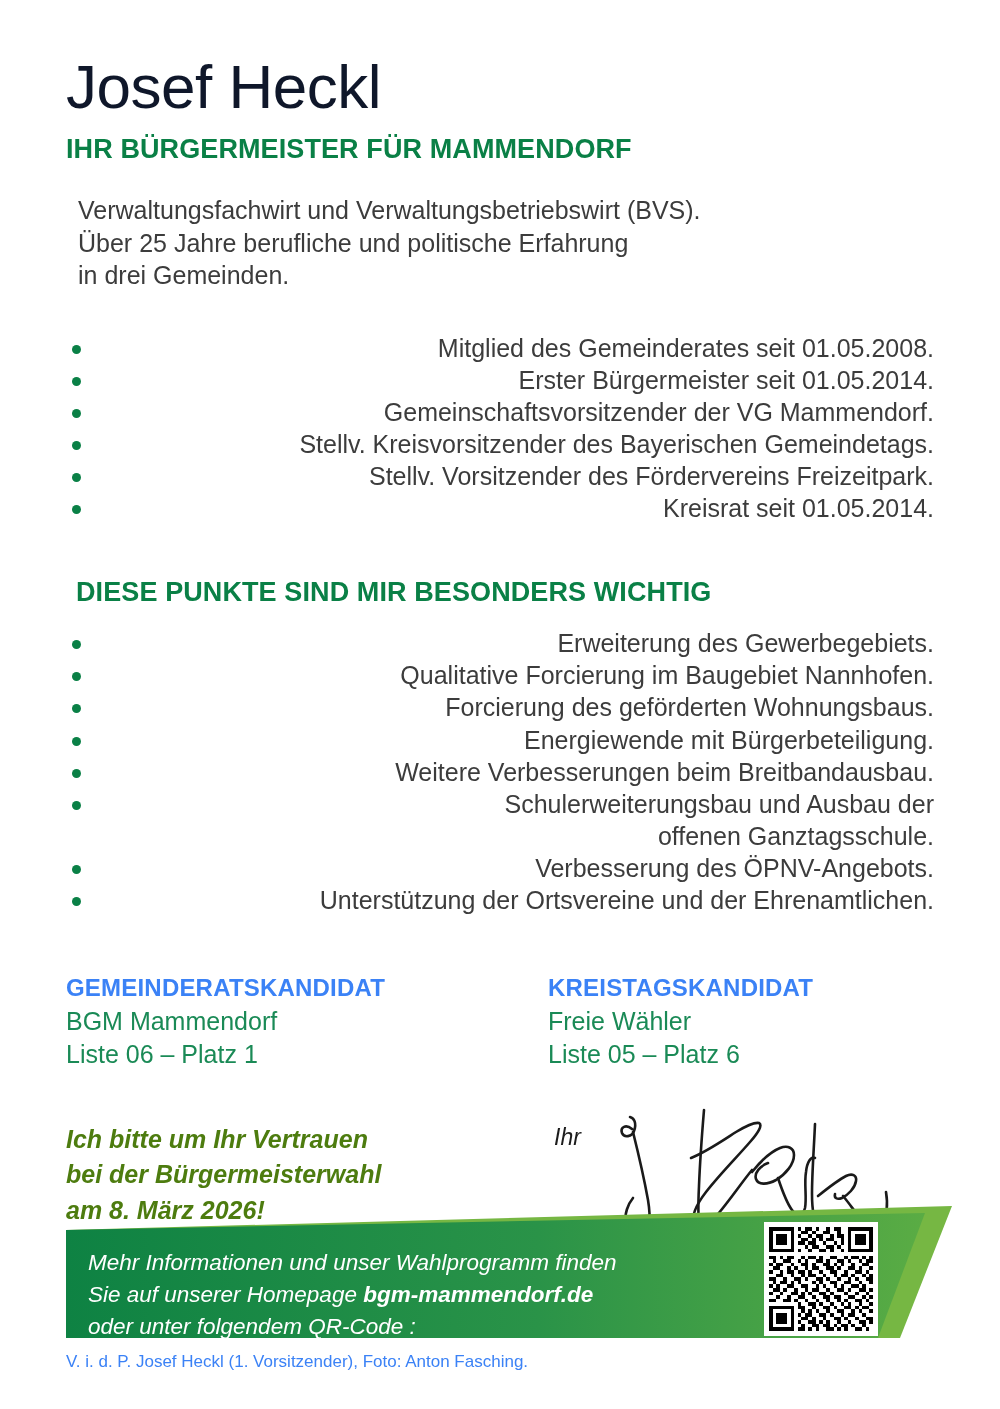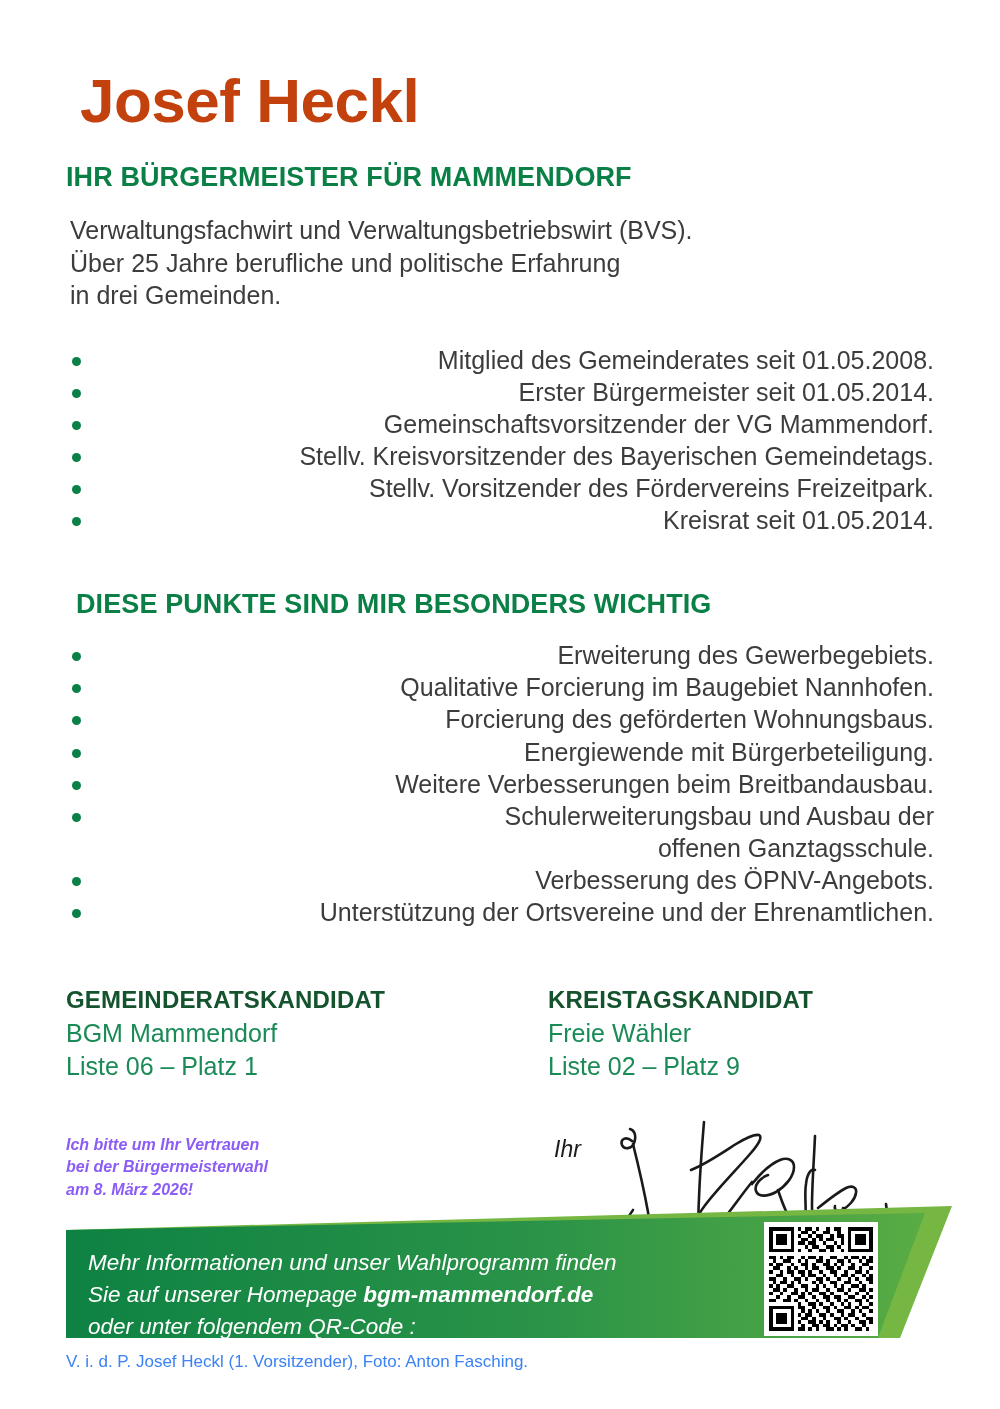--- a/index.html
+++ b/index.html
@@ -21,41 +21,41 @@
   }
   .content {
     position: absolute;
     left: 66px;
     top: 0;
     width: 868px;
   }
 
   
   .name-title {
-    margin: 14px;
+    margin: 0;
     padding-top: 56px;
     font-size: 62px;
     line-height: 1.0;
-    font-weight: bold;
-    color: #c2410c;
+    font-weight: normal;
+    color: #0f172a;
     letter-spacing: -0.5px;
   }
   .subtitle {
     margin: 0;
     padding-top: 16px;
     font-size: 27px;
     line-height: 1.12;
     font-weight: bold;
     color: #0a8046;
     letter-spacing: 0.1px;
   }
 
   
   .intro {
-    margin: 4px;
+    margin: 12px;
     padding-top: 18px;
     font-size: 25px;
     line-height: 1.30;
     color: #3c3c3c;
     font-weight: 300;
   }
 
   
   ul.bullets {
     list-style: none;
@@ -101,44 +101,44 @@
     display: flex;
     padding-top: 58px;
   }
   .cand-col { width: 482px; }
   .cand-col.right { width: 360px; }
   .cand-heading {
     margin: 0 16px 2px 0;
     font-size: 24px;
     line-height: 1.2;
     font-weight: bold;
-    color: #14532d;
+    color: #3b82f6;
     letter-spacing: 0.2px;
   }
   .cand-line {
     margin: 0;
     font-size: 25px;
     line-height: 1.33;
     color: #1a8a56;
     font-weight: 300;
   }
 
   
   .appeal-row {
     display: flex;
     padding-top: 50px;
   }
   .appeal {
     width: 482px;
     margin: 0;
-    font-size: 16px;
+    font-size: 25px;
     line-height: 1.42;
     font-weight: bold;
     font-style: italic;
-    color: #8b5cf6;
+    color: #4d7c0f;
   }
   .sig-block {
     position: relative;
     width: 380px;
   }
   .sig-ihr {
     position: absolute;
     left: 6px;
     top: 2px;
     font-size: 23px;
@@ -238,21 +238,21 @@
 
     <div class="candidates">
       <div class="cand-col">
         <p class="cand-heading">GEMEINDERATSKANDIDAT</p>
         <p class="cand-line">BGM Mammendorf</p>
         <p class="cand-line">Liste 06 – Platz 1</p>
       </div>
       <div class="cand-col right">
         <p class="cand-heading">KREISTAGSKANDIDAT</p>
         <p class="cand-line">Freie Wähler</p>
-        <p class="cand-line">Liste 02 – Platz 9</p>
+        <p class="cand-line">Liste 05 – Platz 6</p>
       </div>
     </div>
 
     <div class="appeal-row">
       <p class="appeal">Ich bitte um Ihr Vertrauen<br>bei der Bürgermeisterwahl<br>am 8. März 2026!</p>
       <div class="sig-block">
         <span class="sig-ihr">Ihr</span>
         <span class="sig-draw">
           <svg width="300" height="160" viewBox="0 0 300 160" aria-hidden="true">
             <g fill="none" stroke="#1a1a1a" stroke-width="2.6" stroke-linecap="round" stroke-linejoin="round">

